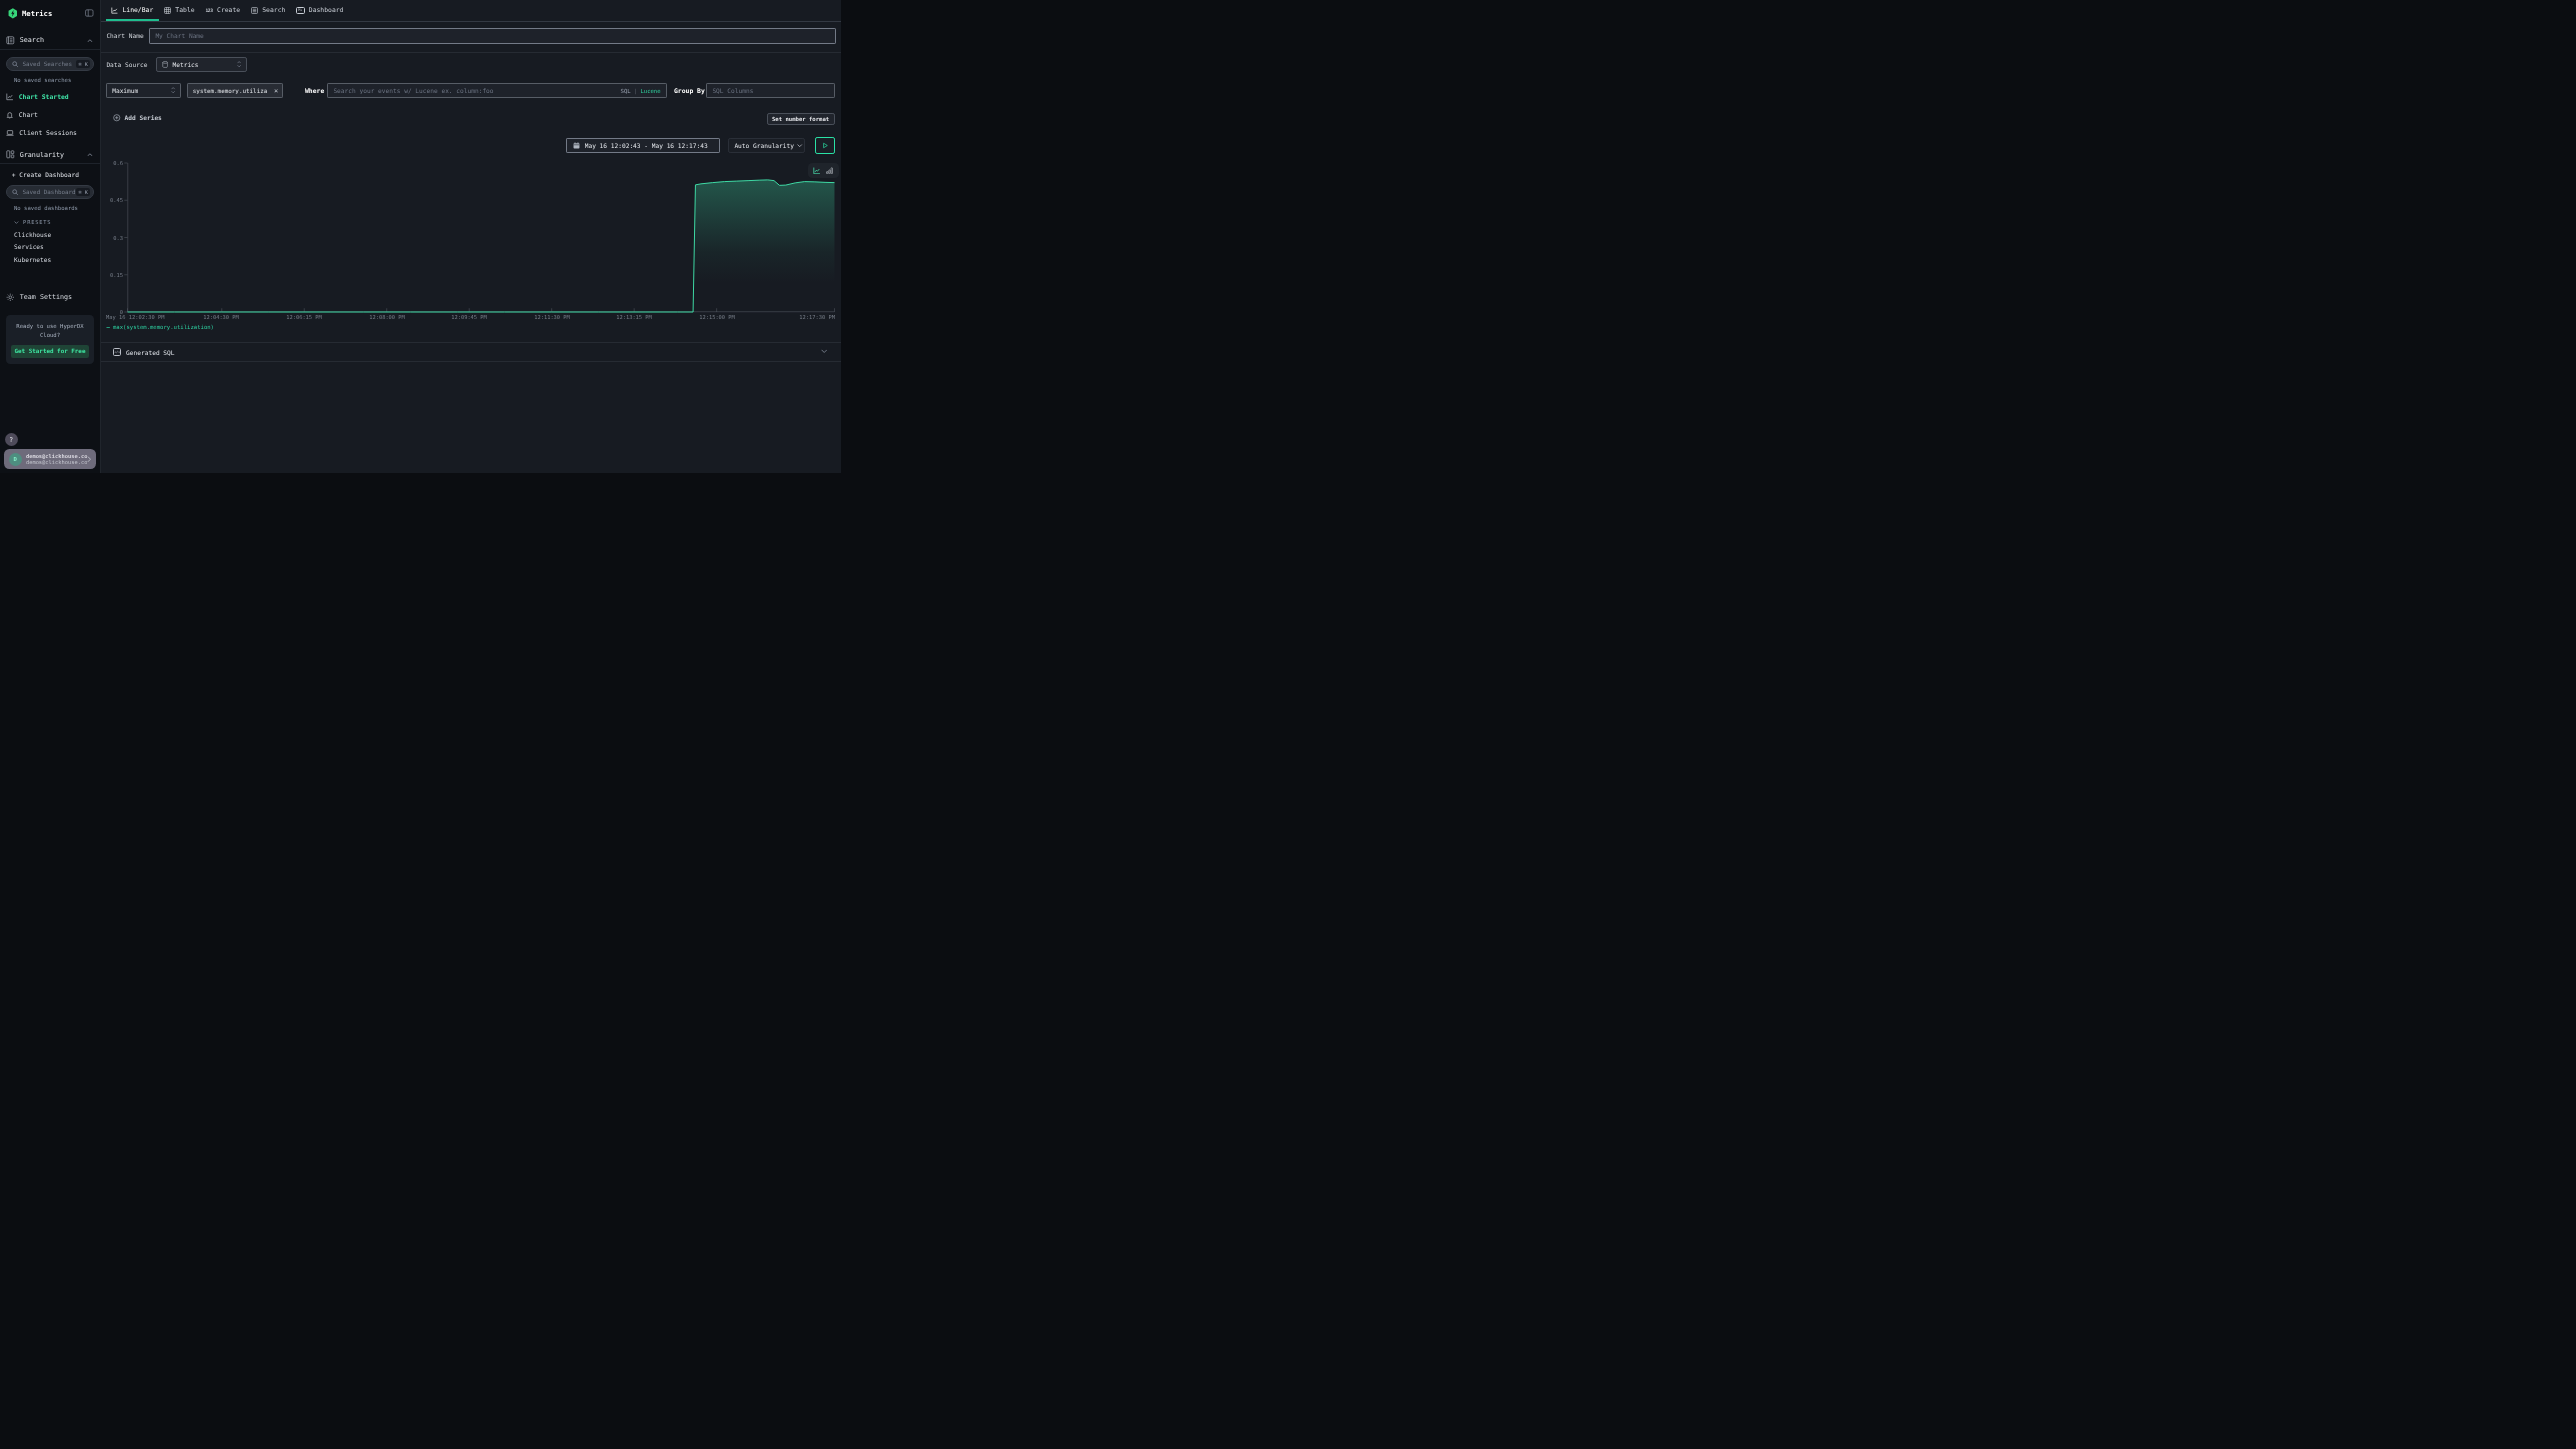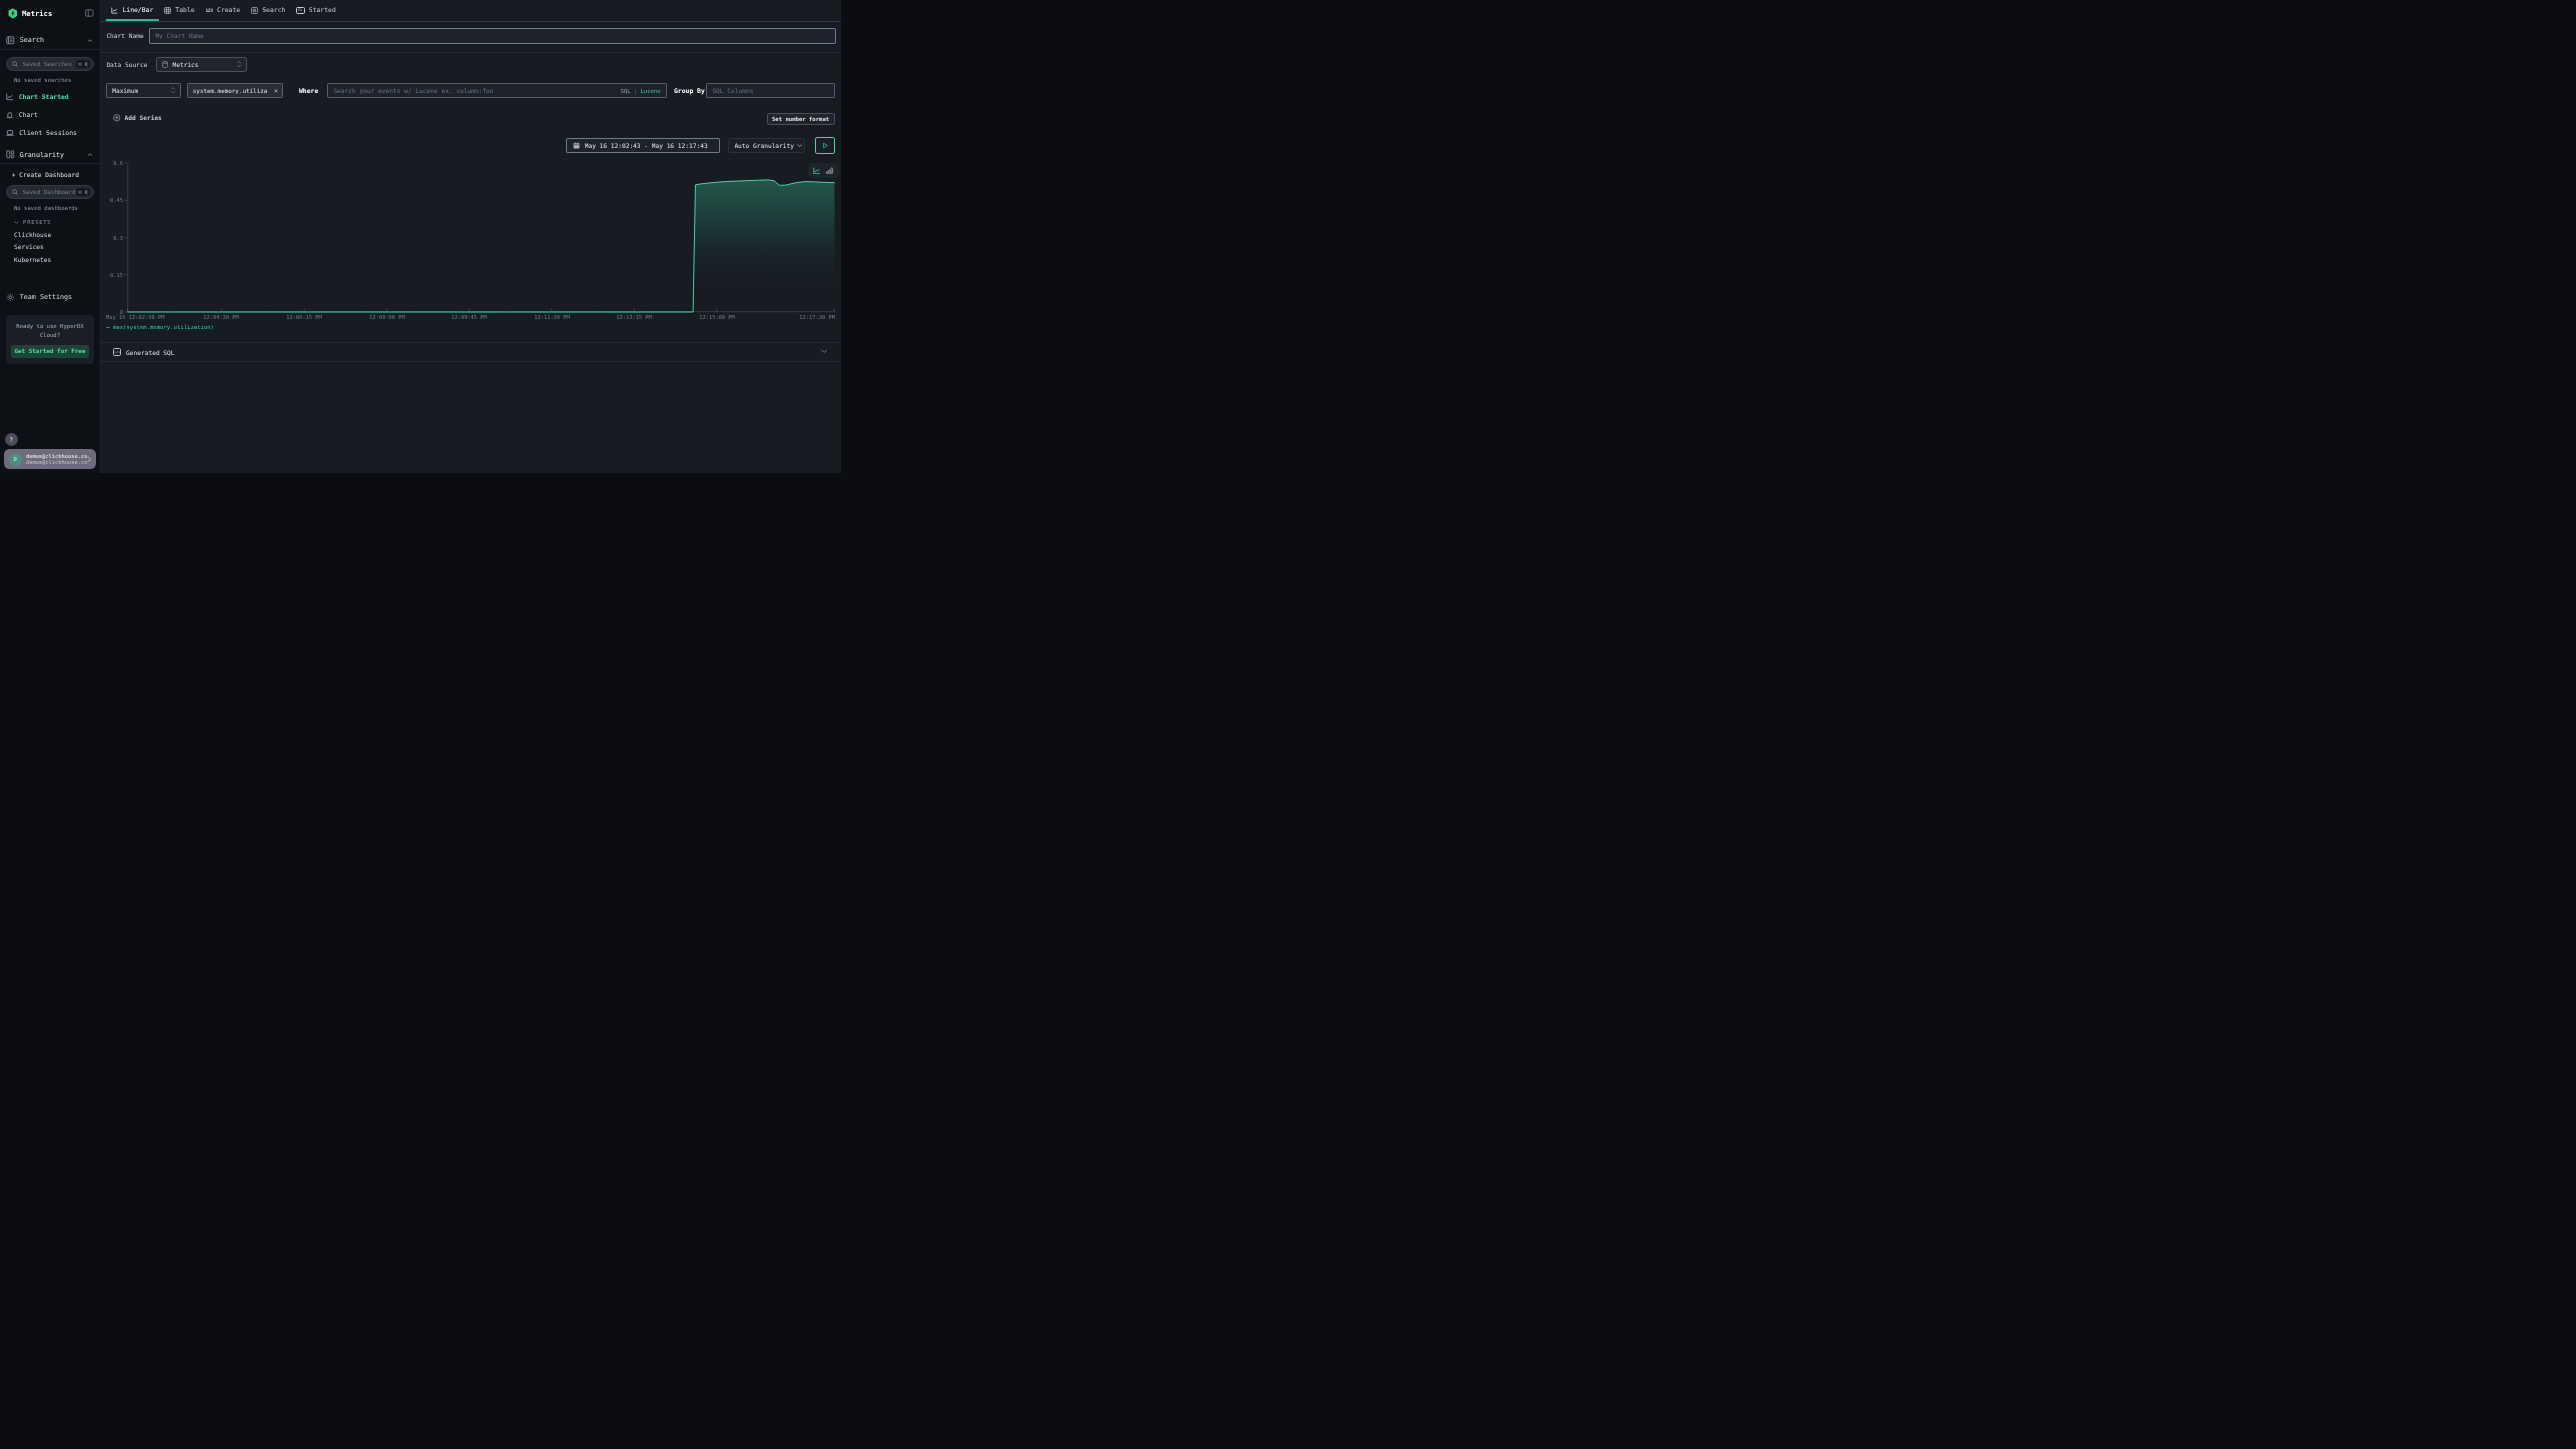--- a/index.html
+++ b/index.html
@@ -272,21 +272,21 @@
               <rect x="1" y="1" width="11" height="11" rx="1.5" fill="none" stroke="currentColor" stroke-width="1.2"></rect>
               <line x1="3.4" y1="4.2" x2="9.6" y2="4.2" stroke="currentColor" stroke-width="1.1"></line>
               <line x1="3.4" y1="6.5" x2="9.6" y2="6.5" stroke="currentColor" stroke-width="1.1"></line>
               <line x1="3.4" y1="8.8" x2="9.6" y2="8.8" stroke="currentColor" stroke-width="1.1"></line>
             </svg>
         </span>
         <span class="nowrap">Search</span>
       </div>
       <div class="tab">
         <span class="icon-box-txt nowrap">M↓</span>
-        <span class="nowrap">Started</span>
+        <span class="nowrap">Dashboard</span>
       </div>
     </div>
 
     <div class="abs flabel nowrap" style="left:5.4px;top:32px;">Chart Name</div>
     <div class="abs ibox light-border" style="left:48px;top:28px;width:687px;height:15.6px;">
       <input placeholder="My Chart Name" style="">
     </div>
     <div class="divider" style="top:52px;"></div>
 
     <div class="abs flabel nowrap" style="left:5.4px;top:61px;">Data Source</div>
@@ -312,21 +312,21 @@
         <svg width="4.3" height="6.4" viewBox="0 0 8 12">
             <polyline points="1,4 4,1 7,4" fill="none" stroke="currentColor" stroke-width="1.1"></polyline>
             <polyline points="1,8 4,11 7,8" fill="none" stroke="currentColor" stroke-width="1.1"></polyline>
           </svg>
       </span>
     </div>
     <div class="abs tag" style="left:86px;top:83px;width:96px;height:15px;">
       <span class="nowrap" style="flex:1;overflow:hidden;">system.memory.utiliza</span>
       <span class="xclose">×</span>
     </div>
-    <div class="abs flabel bold nowrap" style="left:198px;top:87px;color:#FFFFFF;font-size:6.4px;">Where</div>
+    <div class="abs flabel bold nowrap" style="left:204px;top:87px;color:#FFFFFF;font-size:6.4px;">Where</div>
     <div class="abs ibox" style="left:226px;top:83px;width:340px;height:15px;">
       <input placeholder="Search your events w/ Lucene ex. column:foo" style="">
       <span class="adorn">
         <span class="nowrap">SQL</span>
         <span class="bar nowrap">|</span>
         <span class="lucene nowrap">Lucene</span>
       </span>
     </div>
     <div class="abs flabel bold nowrap" style="left:573px;top:87px;color:#FFFFFF;font-size:6.4px;">Group By</div>
     <div class="abs ibox" style="left:605px;top:83px;width:129px;height:15px;">

